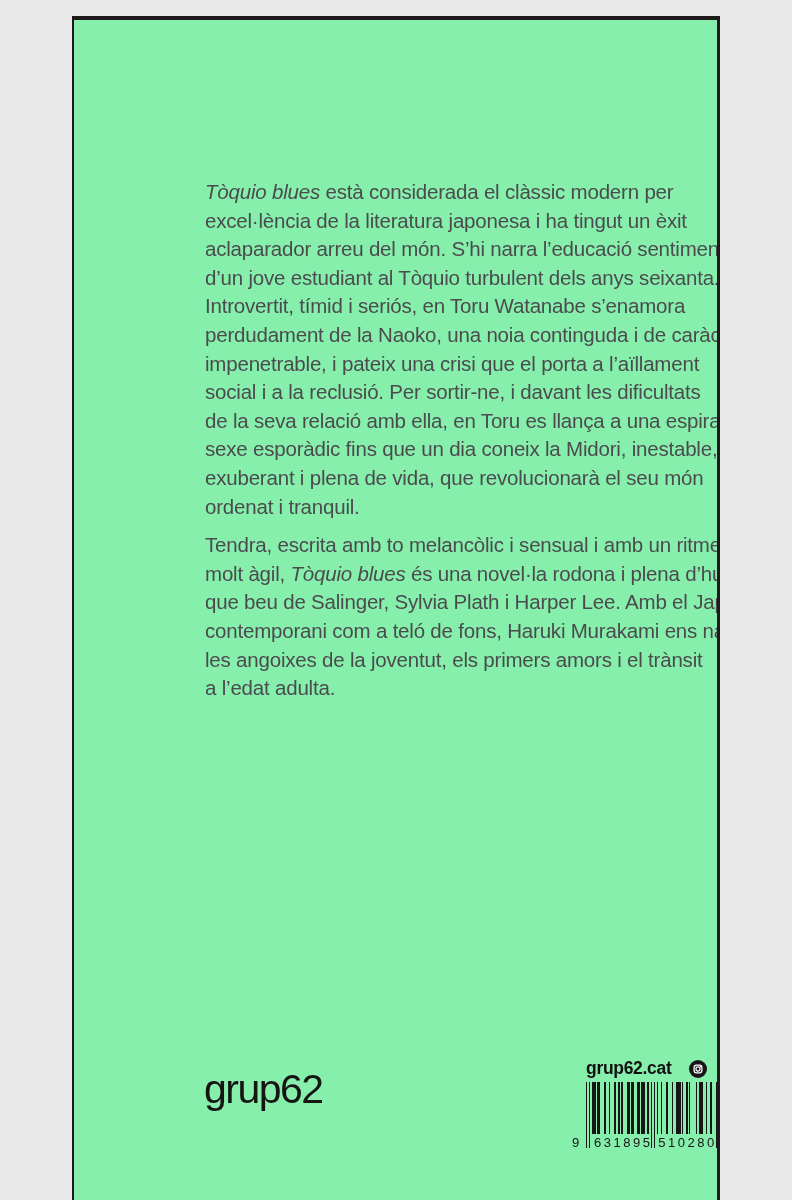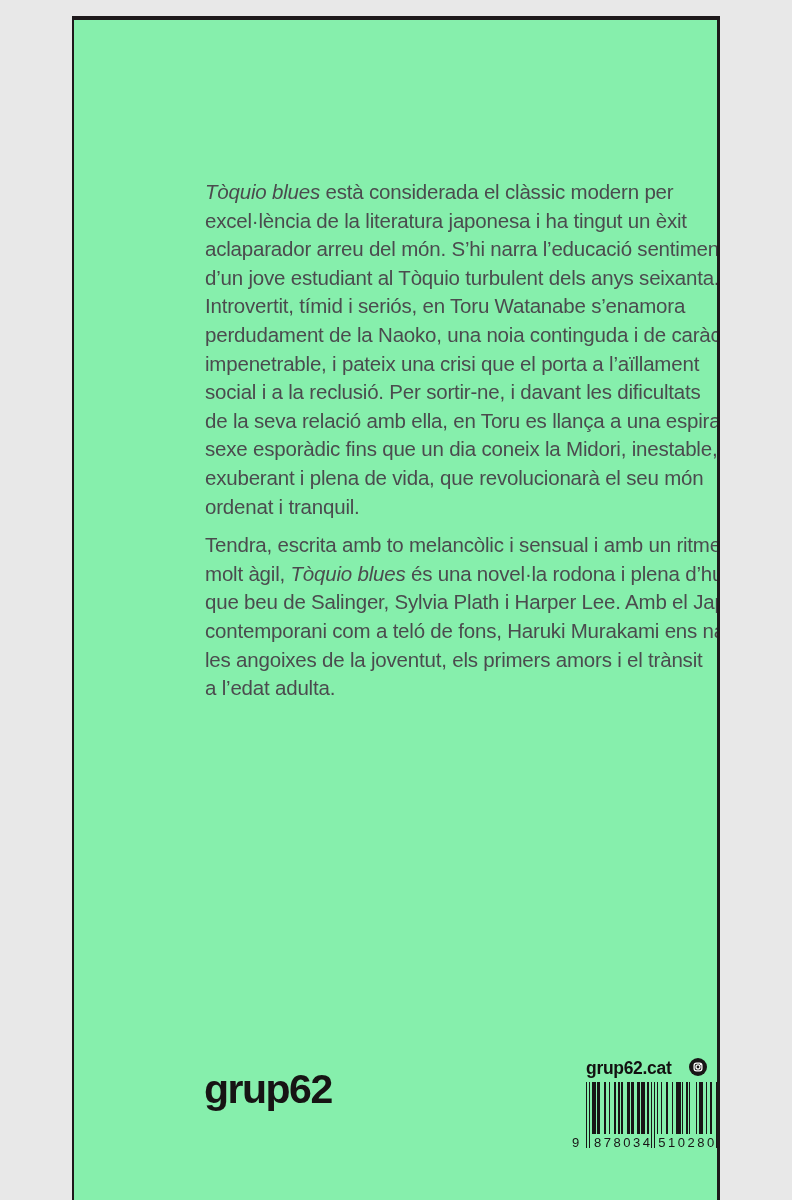--- a/index.html
+++ b/index.html
@@ -29,30 +29,31 @@
   }
   .synopsis p {
     margin: 0 0 10px 0;
     white-space: pre;
   }
   .publisher-logo {
     position: absolute;
     left: 130px;
     top: 1049px;
     font-size: 41px;
-    font-weight: bold;
+    font-weight: normal;
     letter-spacing: -1.5px;
     color: #171414;
     line-height: 1;
   }
   .site-row {
     position: absolute;
     left: 512px;
     top: 1038px;
     display: flex;
+    align-items: center;
     gap: 14px;
   }
   .site-url {
     font-size: 17.5px;
     font-weight: bold;
     letter-spacing: -0.3px;
     color: #121010;
     margin-right: 3px;
   }
   .social-icon { width: 18px; height: 18px; display: block; }
@@ -176,19 +177,19 @@
         <rect x="78" y="0" width="1" height="52"></rect>
         <rect x="80" y="0" width="1" height="52"></rect>
         <rect x="81" y="0" width="1" height="52"></rect>
         <rect x="82" y="0" width="1" height="52"></rect>
         <rect x="85" y="0" width="1" height="52"></rect>
         <rect x="88" y="0" width="1" height="52"></rect>
         <rect x="92" y="0" width="1" height="66"></rect>
         <rect x="94" y="0" width="1" height="66"></rect>
       </svg>
     <span class="barcode-digit digit-prefix">9</span>
-    <span class="barcode-digit digit-group1">878034</span>
+    <span class="barcode-digit digit-group1">631895</span>
     <span class="barcode-digit digit-group2">510280</span>
   </div>
 
   <div class="barcode-ref">10269844</div>
 
 </div>
 
 </body></html>

